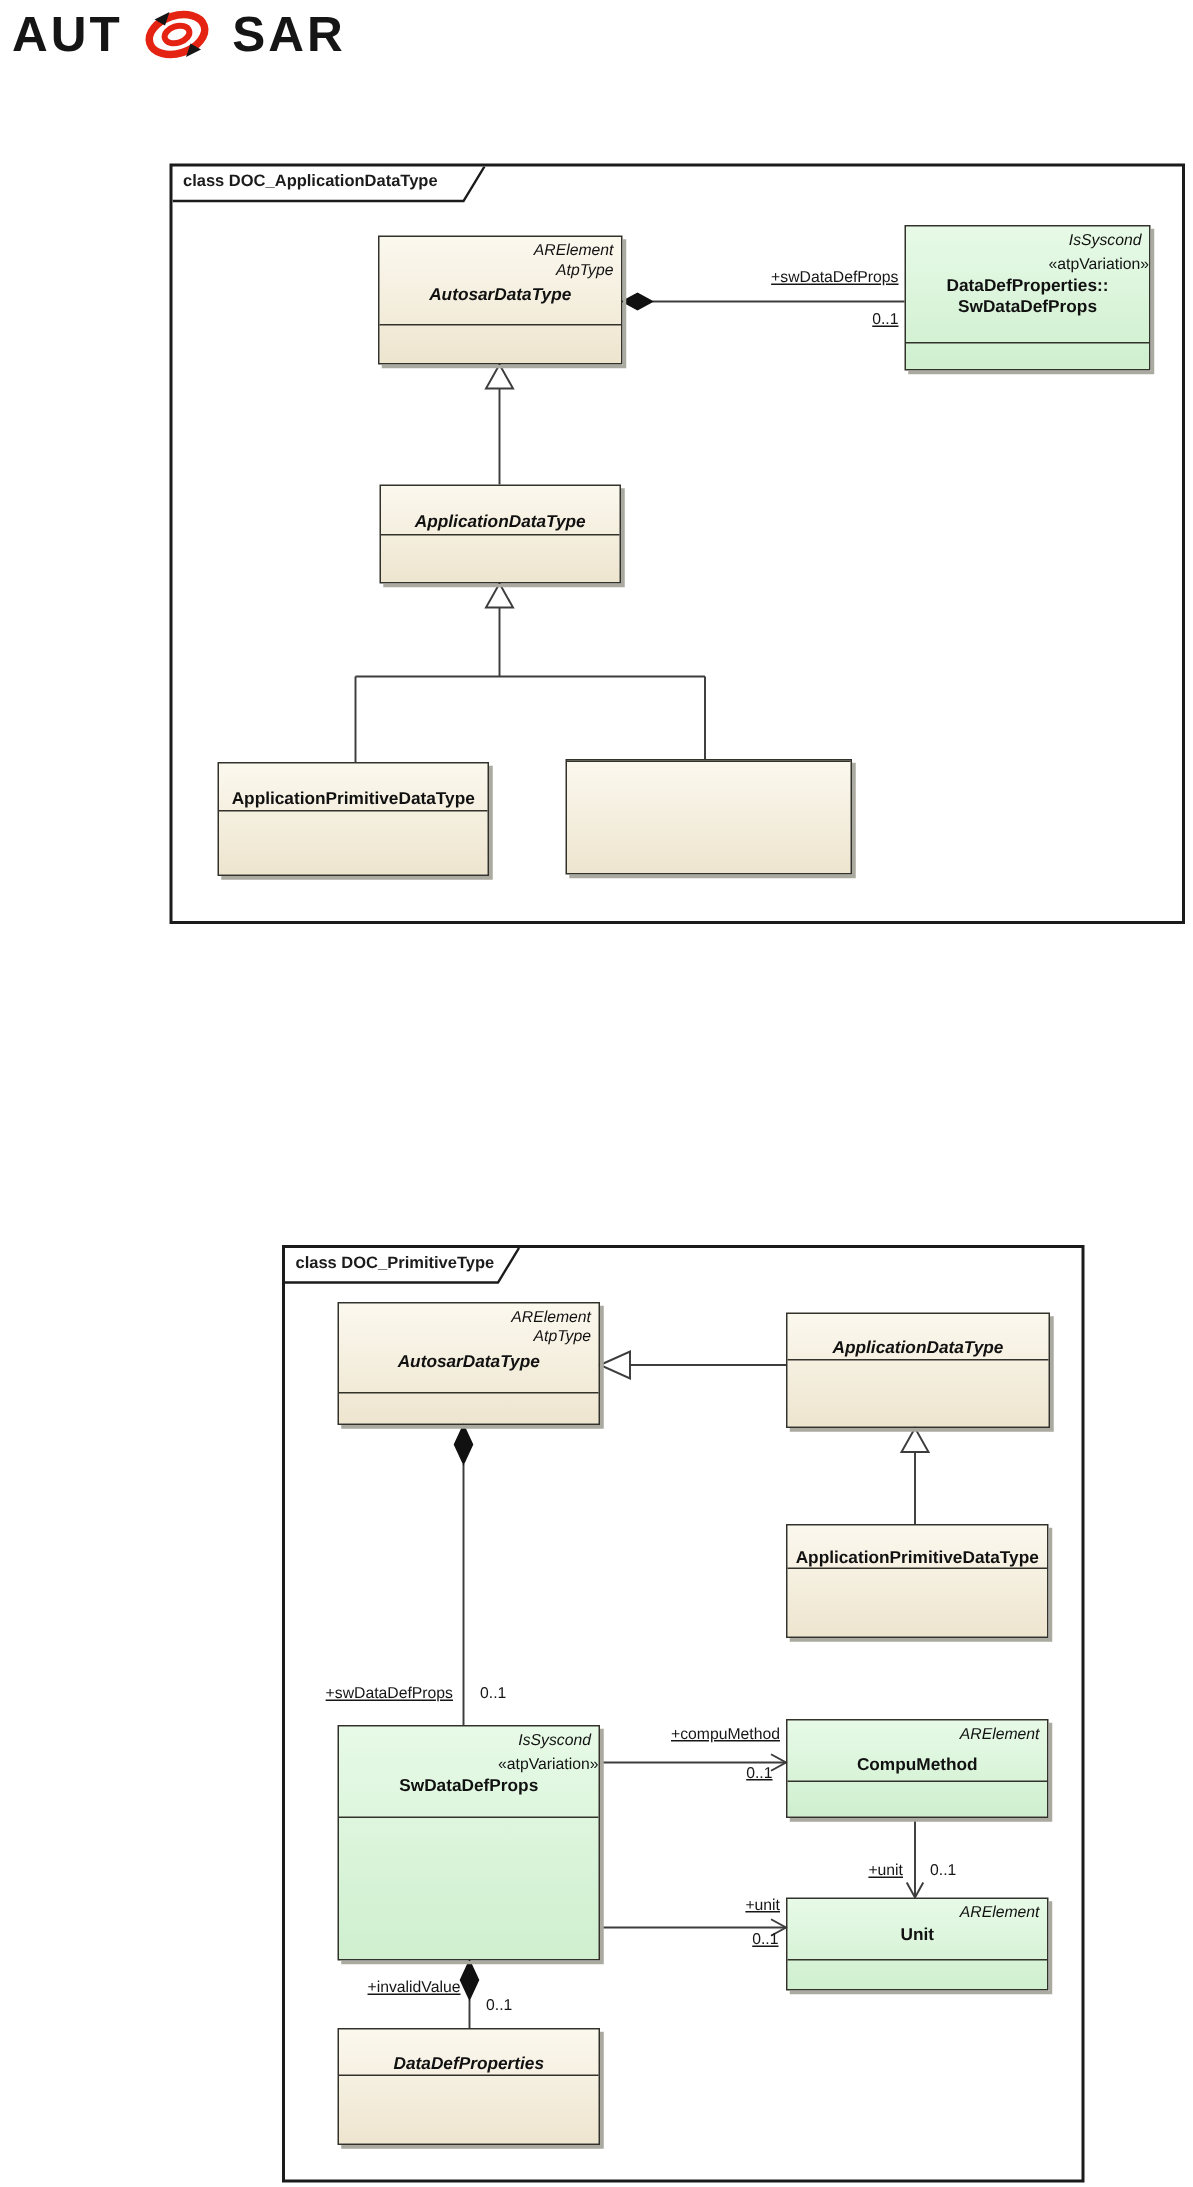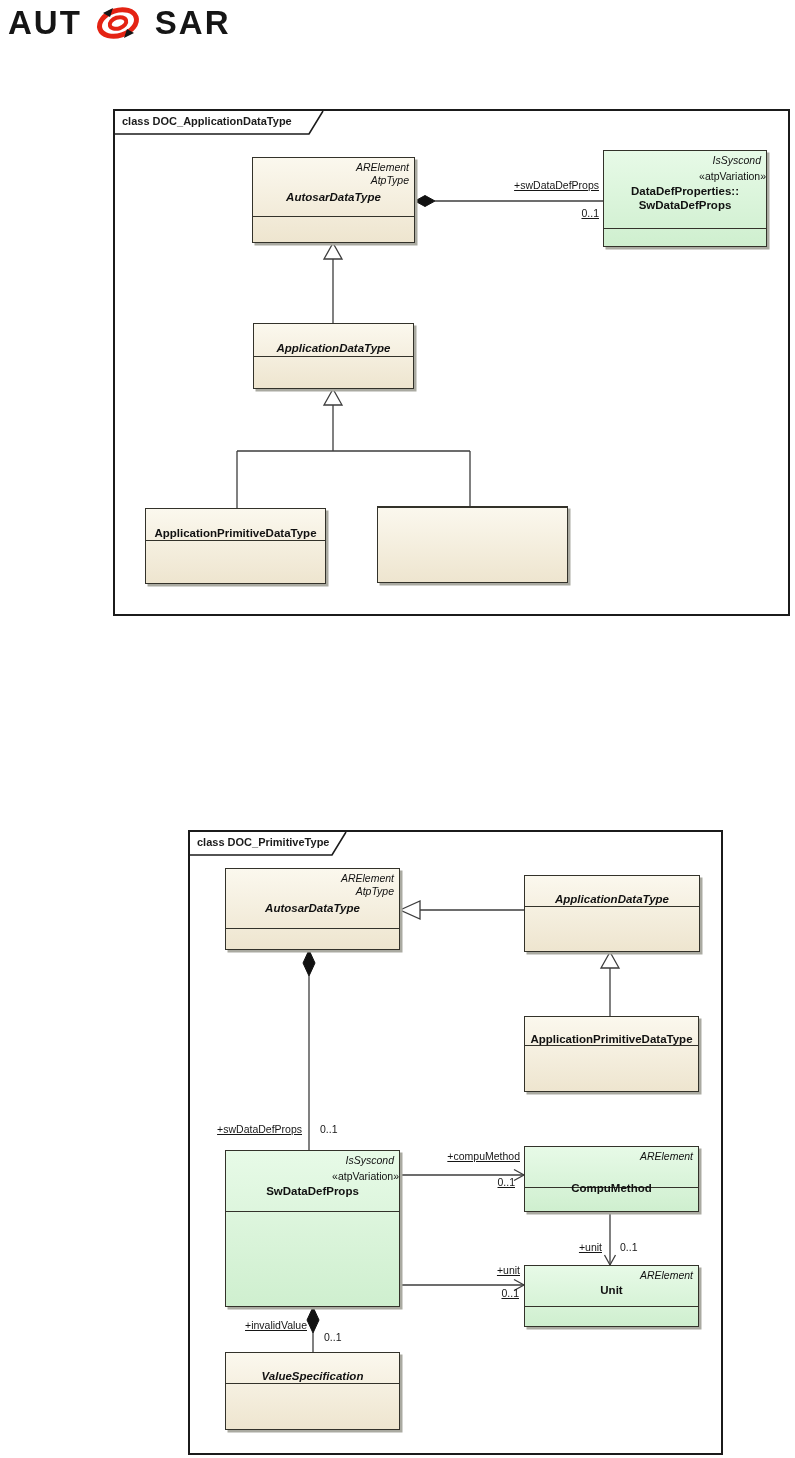--- a/index.html
+++ b/index.html
@@ -191,36 +191,36 @@
       <div class="meta-label">IsSyscond</div>
       <div class="stereotype-label">«atpVariation»</div>
       <div class="class-name" style="margin-top:1px;">SwDataDefProps</div>
     </div>
     <div class="box-body"></div>
   </div>
 
   <div class="uml-box green" style="left:334px;top:314px;width:175px;height:66px;">
     <div class="box-head" style="height:40px;">
       <div class="meta-label">ARElement</div>
-      <div class="class-name" style="margin-top:18px;">CompuMethod</div>
+      <div class="class-name" style="margin-top:7px;">CompuMethod</div>
     </div>
     <div class="box-body"></div>
   </div>
 
   <div class="uml-box green" style="left:334px;top:433px;width:175px;height:62px;">
     <div class="box-head" style="height:40px;">
       <div class="meta-label">ARElement</div>
       <div class="class-name" style="margin-top:1px;">Unit</div>
     </div>
     <div class="box-body"></div>
   </div>
 
   <div class="uml-box beige" style="left:35px;top:520px;width:175px;height:78px;">
     <div class="box-head center" style="height:30px;">
-      <div class="class-name abstract">ValueSpecification</div>
+      <div class="class-name abstract">DataDefProperties</div>
     </div>
     <div class="box-body"></div>
   </div>
 
   <span class="edge-label ta-r" style="left:2px;top:291px;width:110px;">+swDataDefProps</span>
   <span class="edge-label ta-l" style="left:130px;top:291px;width:40px;">0..1</span>
 
   <span class="edge-label ta-r" style="left:230px;top:318px;width:100px;">+compuMethod</span>
   <span class="edge-label ta-r" style="left:285px;top:344px;width:40px;">0..1</span>
 

